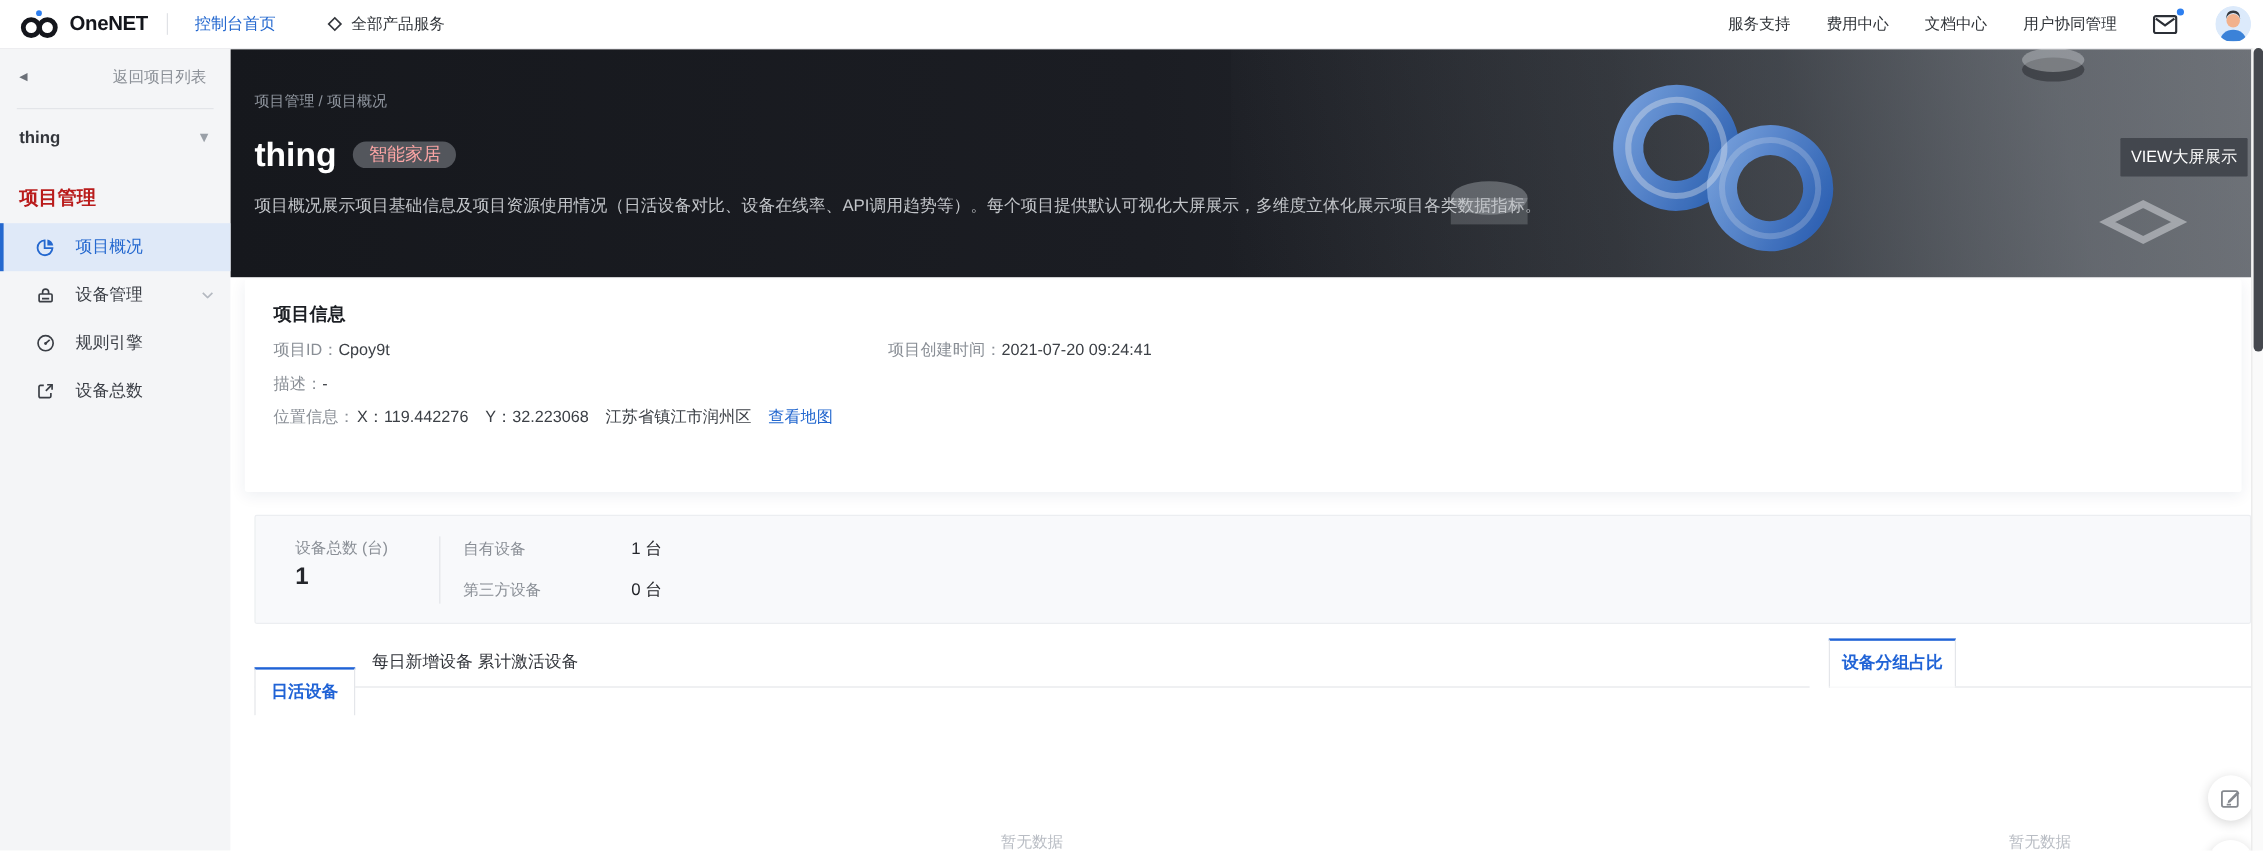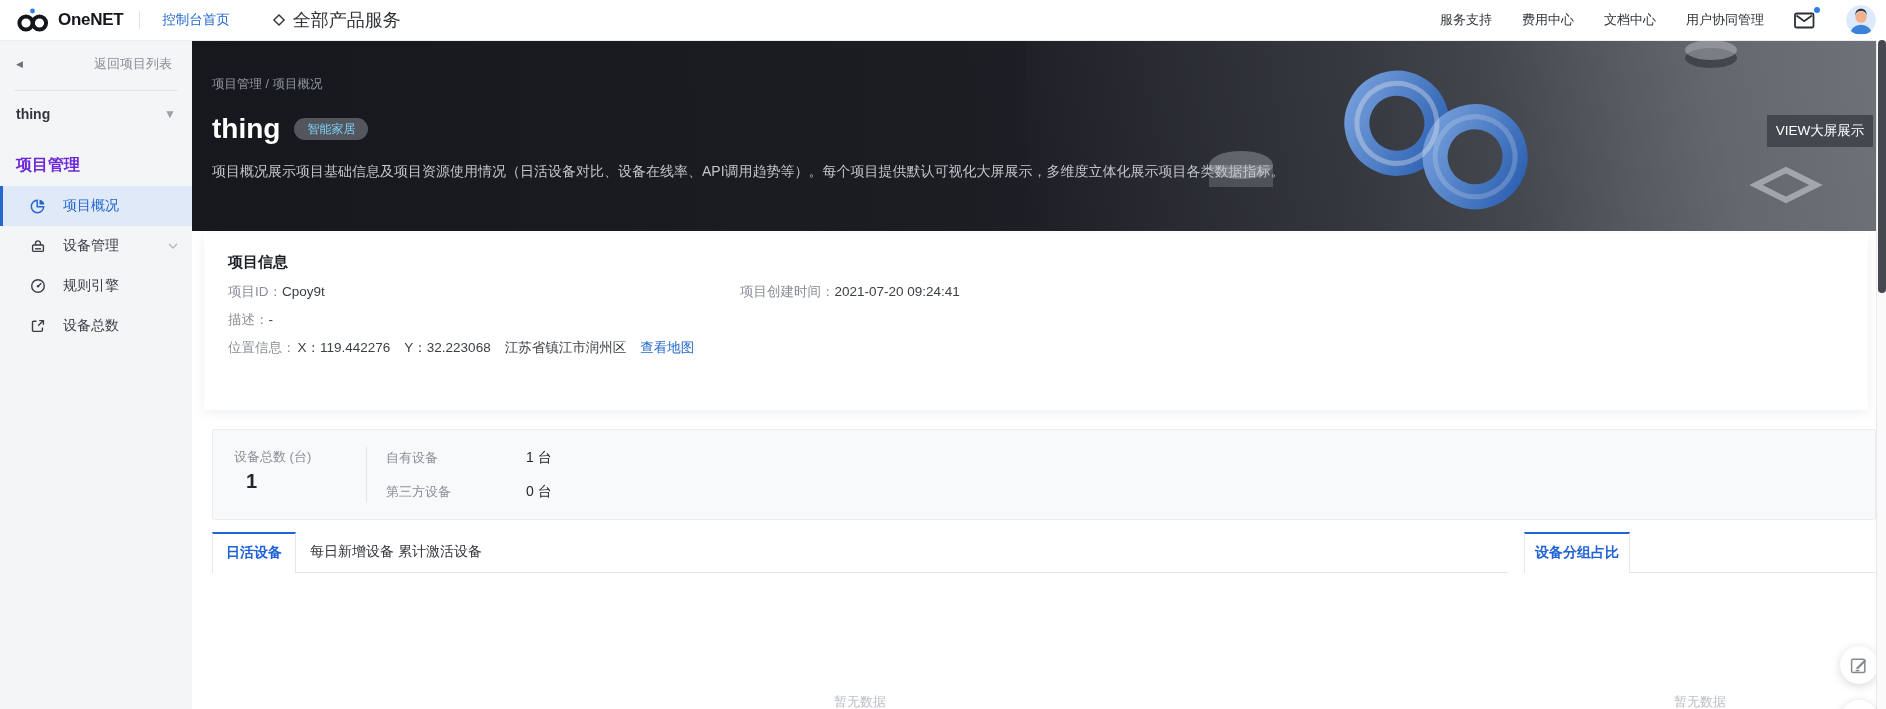--- a/index.html
+++ b/index.html
@@ -6,67 +6,67 @@
   body{font-family:"Liberation Sans","DejaVu Sans",sans-serif;-webkit-font-smoothing:antialiased;}
   #app{position:relative;width:1886px;height:709px;overflow:hidden;background:#fff;}
 
   
   .navbar{position:absolute;left:0;top:0;width:1886px;height:40px;background:#fff;border-bottom:1px solid #ededf0;z-index:30;}
   .nav-left{position:absolute;left:16px;top:0;height:40px;display:flex;align-items:center;}
   .logo{display:flex;align-items:center;gap:6px;}
   .logo-text{font-size:17px;font-weight:700;color:#14161c;letter-spacing:-.3px;}
   .nav-divider{width:1px;height:18px;background:#e0e2e6;margin:0 22px 0 16px;}
   .nav-link-console{color:#2468cf;font-size:13.5px;cursor:pointer;}
-  .nav-products{display:flex;align-items:center;gap:7px;margin-left:42px;color:#2f3338;font-size:18px;cursor:pointer;}
+  .nav-products{display:flex;align-items:center;gap:7px;margin-left:42px;color:#2f3338;font-size:13px;cursor:pointer;}
   .nav-right{position:absolute;right:10px;top:0;height:40px;display:flex;align-items:center;gap:30px;}
   .nav-right .nav-link{color:#2f3338;font-size:13px;cursor:pointer;white-space:nowrap;}
   .mail-wrap{position:relative;width:22px;height:18px;display:flex;align-items:center;cursor:pointer;}
   .mail-dot{position:absolute;top:-4px;right:-4px;width:6px;height:6px;border-radius:50%;background:#2d7ff0;}
   .avatar{width:30px;height:30px;border-radius:50%;overflow:hidden;cursor:pointer;}
 
   
   .sidebar{position:absolute;left:0;top:40px;width:192px;height:669px;background:#f4f5f7;z-index:20;}
   .sb-back{position:relative;height:48px;display:flex;align-items:center;cursor:pointer;}
   .sb-back .tri{position:absolute;left:16px;font-size:9px;color:#6b7078;}
   .sb-back .lbl{position:absolute;right:20px;font-size:13px;color:#8a8f96;}
   .sb-divider{height:1px;background:#e3e5e9;margin:2px 14px 0 14px;}
   .sb-project{position:relative;height:46px;display:flex;align-items:center;cursor:pointer;}
   .sb-project .name{position:absolute;left:16px;font-size:14px;font-weight:700;color:#33363c;}
   .sb-project .caret{position:absolute;right:16px;color:#9aa0a8;font-size:12px;}
-  .sb-section{margin:18px 0 10px 16px;font-size:16px;font-weight:700;color:#6d28d9;}
+  .sb-section{margin:18px 0 10px 16px;font-size:16px;font-weight:700;color:#b91c1c;}
   .sb-item{position:relative;height:40px;display:flex;align-items:center;color:#3a3e45;font-size:14px;cursor:pointer;}
   .sb-item .ic{position:absolute;left:30px;width:16px;height:16px;display:flex;}
   .sb-item .tx{position:absolute;left:63px;}
   .sb-item .chev{position:absolute;right:14px;color:#b4b9c1;display:flex;}
   .sb-item.active{background:#dfe9f8;color:#2468cf;padding-left:48px;}
   .sb-item.active::before{content:"";position:absolute;left:0;top:0;bottom:0;width:3px;background:#2468cf;}
 
   
   .banner{position:absolute;left:192px;top:40px;width:1694px;height:191px;background:linear-gradient(88deg,#16181d 0%,#1b1d23 45%,#24272d 68%,#3a3e45 85%,#484c53 100%);overflow:hidden;z-index:10;}
   .banner-art{position:absolute;right:0;top:0;width:860px;height:191px;background:linear-gradient(78deg,rgba(60,64,70,0) 0%,rgba(95,100,106,.40) 55%,rgba(135,140,146,.50) 80%,rgba(158,162,167,.45) 100%);}
   .art-shape{position:absolute;}
   .banner-breadcrumb{position:absolute;left:20px;top:36px;font-size:12.5px;color:#8f959e;}
   .banner-titlerow{position:absolute;left:20px;top:72px;display:flex;align-items:center;gap:14px;}
   .banner-title{font-size:28px;font-weight:700;color:#fff;line-height:34px;}
-  .banner-badge{background:#53565c;color:#7dd3fc;font-size:12px;line-height:22px;padding:0 13px;border-radius:12px;}
+  .banner-badge{background:#53565c;color:#fca5a5;font-size:15px;line-height:22px;padding:0 13px;border-radius:12px;}
   .banner-desc{position:absolute;left:20px;top:123px;font-size:14px;color:#c2c5c9;}
   .view-btn{position:absolute;right:13px;top:75px;width:106px;height:32px;background:#43474e;color:#fff;font-size:13.5px;display:flex;align-items:center;justify-content:center;cursor:pointer;border-radius:1px;}
 
   
   .card-info{position:absolute;left:204px;top:233px;width:1664px;height:177px;background:#fff;box-shadow:0 3px 12px rgba(20,40,90,.07);border-radius:2px;z-index:5;}
   .ci-title{position:absolute;left:24px;top:20px;font-size:15px;font-weight:700;color:#1c1f24;}
   .ci-row{position:absolute;left:24px;font-size:13.5px;color:#3c4046;}
   .ci-label{color:#8a8f96;}
   .ci-col2{position:absolute;left:512px;top:0;white-space:nowrap;text-align:right;}
   .map-link{color:#2468cf;cursor:pointer;margin-left:14px;}
   .loc-part{margin-right:14px;}
 
   .card-stats{position:absolute;left:212px;top:429px;width:1664px;height:91px;background:#f8f9fb;border:1px solid #eceef1;box-sizing:border-box;border-radius:2px;z-index:5;}
   .st-label{font-size:13px;color:#8a8f96;}
-  .st-total-label{position:absolute;left:21px;top:18px;}
+  .st-total-label{position:absolute;left:33px;top:18px;}
   .st-total-value{position:absolute;left:33px;top:40px;font-size:20px;font-weight:600;color:#24262b;}
   .st-vdiv{position:absolute;left:153px;top:17px;width:1px;height:56px;background:#e3e5e9;}
   .st-own-label{position:absolute;left:173px;top:19px;}
   .st-own-value{position:absolute;left:313px;top:19px;font-size:14px;color:#24262b;}
   .st-third-label{position:absolute;left:173px;top:53px;}
   .st-third-value{position:absolute;left:313px;top:53px;font-size:14px;color:#24262b;}
 
   
   .card-tabs{position:absolute;left:212px;top:532px;width:1296px;height:177px;background:#fff;z-index:5;}
   .card-group{position:absolute;left:1524px;top:532px;width:352px;height:177px;background:#fff;z-index:5;}
@@ -255,21 +255,21 @@
     <div class="st-total-value">1</div>
     <div class="st-vdiv"></div>
     <div class="st-label st-own-label">自有设备</div>
     <div class="st-own-value">1 台</div>
     <div class="st-label st-third-label">第三方设备</div>
     <div class="st-third-value">0 台</div>
   </div>
 
   <div class="card-tabs">
     <div class="tabstrip">
-      <div class="tab-active" style="left:0;width:84px;">日活设备</div>
+      <div class="tab-active" style="left:0;width:84px;margin-top:24px;">日活设备</div>
       <div class="tab" style="left:98px;">每日新增设备</div>
       <div class="tab" style="left:186px;">累计激活设备</div>
     </div>
     <div class="empty-text">暂无数据</div>
   </div>
 
   <div class="card-group">
     <div class="tabstrip">
       <div class="tab-active" style="left:0;width:106px;">设备分组占比</div>
     </div>

